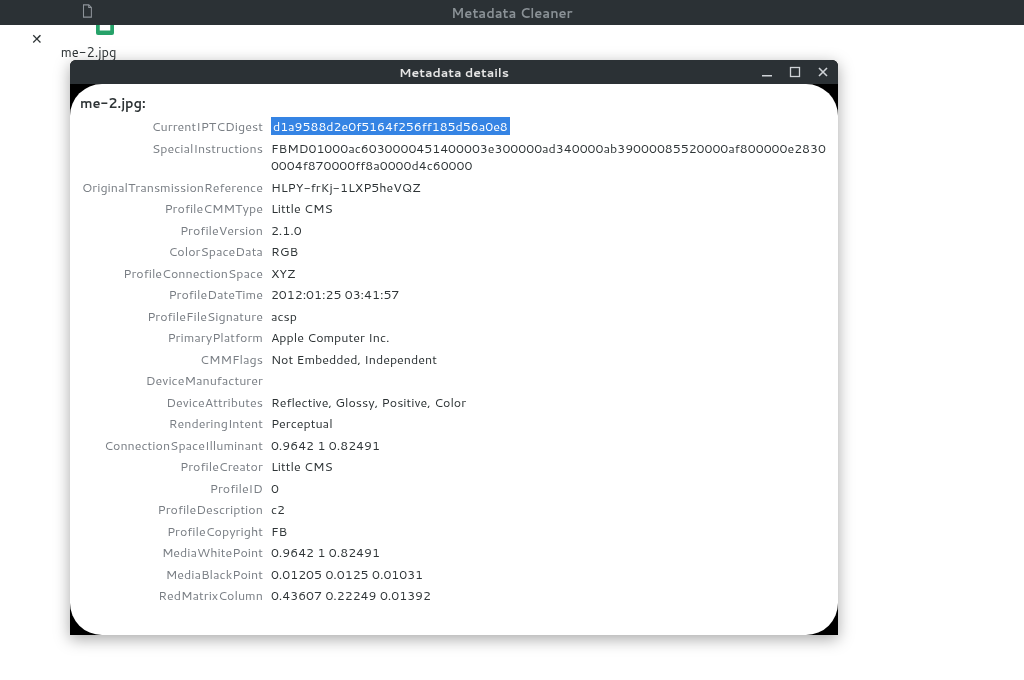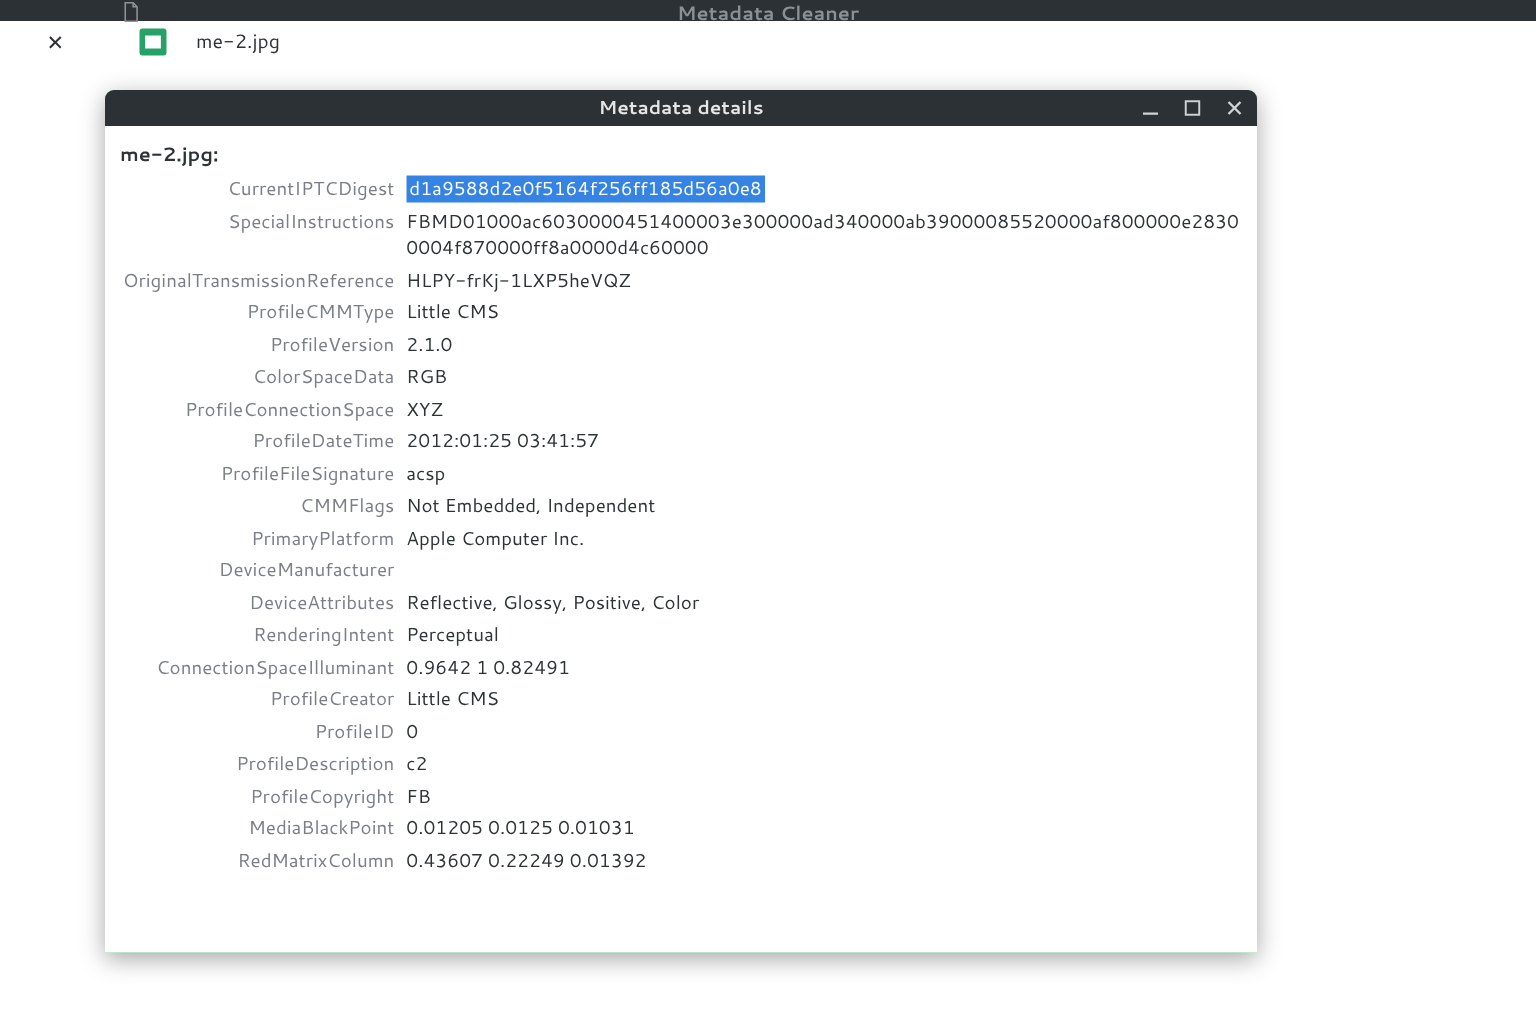--- a/index.html
+++ b/index.html
@@ -6,24 +6,24 @@
     body {
       font-family: -apple-system, Cantarell, "Segoe UI", sans-serif;
       font-size: 13px;
       background: #ffffff;
       color: #2e3436;
       width: 1024px;
       height: 680px;
       overflow: hidden;
     }
     .top-bar {
-      height: 14px;
+      height: 25px;
       background: #2b3135;
       display: flex;
-      align-items: flex-start;
+      align-items: center;
       justify-content: center;
       position: relative;
     }
     .top-bar-app {
       color: #8a9196;
       font-size: 13px;
       font-weight: 600;
     }
     .top-bar-doc-icon {
       position: absolute;
@@ -33,38 +33,38 @@
     }
     .tab-row {
       height: 28px;
       background: #ffffff;
       display: flex;
       align-items: center;
       padding-left: 25px;
       gap: 12px;
     }
     .tab-close { font-size: 14px; color: #2e3436; cursor: pointer; padding: 2px 6px;}
-    .tab-content { display: flex; align-items: center; gap: 20px; }
+    .tab-content { display: flex; align-items: center; gap: 8px; flex-direction: column; }
     .file-icon {
       width: 18px; height: 18px;
       background: #26a269;
       border-radius: 2px;
       display: flex; align-items: center; justify-content: center;
       color: white;
       margin-left: 32px;
     }
     .file-icon svg { width: 14px; height: 14px; fill: white; }
     .tab-label { color: #2e3436; font-size: 13px; }
     .dialog {
       position: absolute;
       left: 70px;
       top: 60px;
       width: 768px;
       height: 575px;
-      background: #86efac;
+      background: #000000;
       box-shadow: 0 4px 16px rgba(0,0,0,0.35);
       border-radius: 6px 6px 0 0;
       display: flex;
       flex-direction: column;
       overflow: hidden;
     }
     .dialog-header {
       height: 24px;
       background: #2b3135;
       display: flex;
@@ -82,20 +82,21 @@
       gap: 14px;
       align-items: center;
     }
     .hbtn { color: #cfd3d7; cursor: pointer; width: 14px; height: 14px; display:flex;align-items:center;justify-content:center;}
     .hbtn svg { width: 12px; height: 12px; }
     .dialog-body {
       flex: 1;
       background: #ffffff;
       padding: 10px 8px 10px 8px;
       overflow: hidden;
+      border-radius: 32px;
     }
     .file-heading {
       font-weight: 700;
       font-size: 13px;
       color: #2e3436;
       margin-bottom: 4px;
       padding-left: 2px;
     }
     .meta-table { width: 100%; border-collapse: collapse; font-size: 12.5px; }
     .meta-table td { padding: 2px 4px; vertical-align: top; line-height: 1.4; }
@@ -197,28 +198,28 @@
           </tr>
           <tr>
             <td class="meta-key">ProfileDateTime</td>
             <td class="meta-val">2012:01:25 03:41:57</td>
           </tr>
           <tr>
             <td class="meta-key">ProfileFileSignature</td>
             <td class="meta-val">acsp</td>
           </tr>
           <tr>
+            <td class="meta-key">PrimaryPlatform</td>
+            <td class="meta-val">Apple Computer Inc.</td>
+          </tr>
+          <tr>
             <td class="meta-key">CMMFlags</td>
             <td class="meta-val">Not Embedded, Independent</td>
           </tr>
           <tr>
-            <td class="meta-key">PrimaryPlatform</td>
-            <td class="meta-val">Apple Computer Inc.</td>
-          </tr>
-          <tr>
             <td class="meta-key">DeviceManufacturer</td>
             <td class="meta-val"></td>
           </tr>
           <tr>
             <td class="meta-key">DeviceAttributes</td>
             <td class="meta-val">Reflective, Glossy, Positive, Color</td>
           </tr>
           <tr>
             <td class="meta-key">RenderingIntent</td>
             <td class="meta-val">Perceptual</td>
@@ -235,20 +236,24 @@
             <td class="meta-key">ProfileID</td>
             <td class="meta-val">0</td>
           </tr>
           <tr>
             <td class="meta-key">ProfileDescription</td>
             <td class="meta-val">c2</td>
           </tr>
           <tr>
             <td class="meta-key">ProfileCopyright</td>
             <td class="meta-val">FB</td>
+          </tr>
+          <tr>
+            <td class="meta-key">MediaWhitePoint</td>
+            <td class="meta-val">0.9642 1 0.82491</td>
           </tr>
           <tr>
             <td class="meta-key">MediaBlackPoint</td>
             <td class="meta-val">0.01205 0.0125 0.01031</td>
           </tr>
           <tr>
             <td class="meta-key">RedMatrixColumn</td>
             <td class="meta-val">0.43607 0.22249 0.01392</td>
           </tr>
         </tbody>

